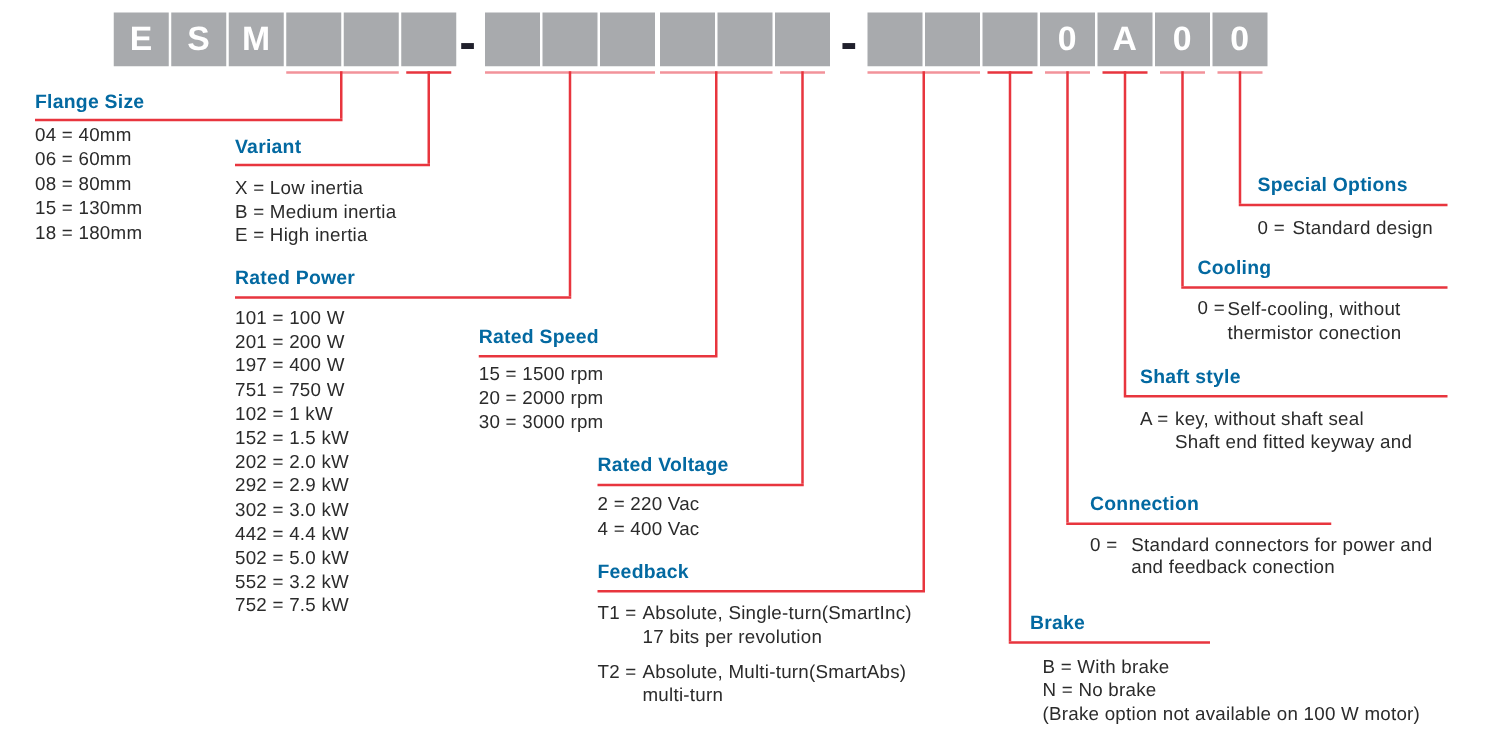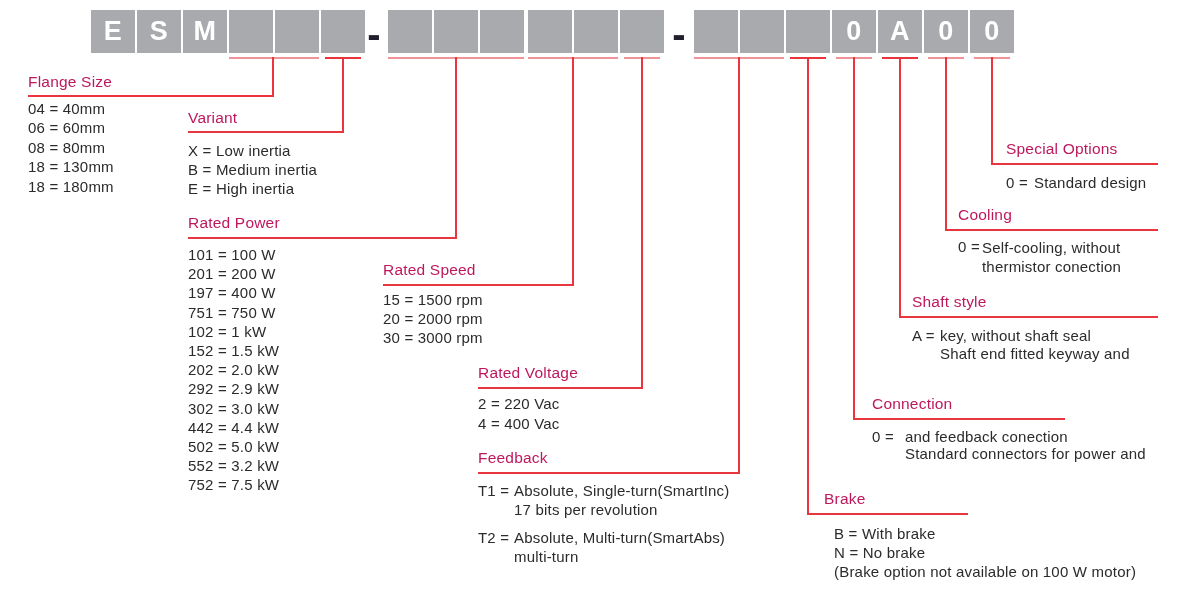--- a/index.html
+++ b/index.html
@@ -13,22 +13,22 @@
     display:flex;align-items:center;justify-content:center;letter-spacing:.5px;
   }
   .code-dash{
     position:absolute;top:13px;width:18px;height:43px;line-height:43px;
     text-align:center;font-weight:900;font-size:40px;color:#20202c;
   }
   .hl{position:absolute;height:2px;background:#e8353e;}
   .hl.light{background:#f2939a;}
   .vl{position:absolute;width:2px;background:#e8353e;}
   .title{
-    position:absolute;font-weight:normal;font-size:15.5px;letter-spacing:.2px;
-    white-space:nowrap;color:#be185d;
+    position:absolute;font-weight:bold;font-size:15.5px;letter-spacing:.2px;
+    white-space:nowrap;color:#0369a1;
   }
   .items{position:absolute;font-size:15px;letter-spacing:.2px;white-space:nowrap;}
   .items > div{line-height:19.4px;}
   .items.lh19 > div{line-height:19px;}
   .items.lh192 > div{line-height:19.2px;}
   .items.lh195 > div{line-height:19.5px;}
   .hang{position:absolute;display:flex;font-size:15px;letter-spacing:.2px;white-space:nowrap;}
   .hang .code{flex:none;}
   .hang .lines > div{line-height:18.5px;}
 </style>
@@ -93,21 +93,21 @@
   <div class="hl" style="left:853px;top:418px;width:212px"></div>
   <div class="hl" style="left:899px;top:316px;width:259px"></div>
   <div class="hl" style="left:945px;top:229px;width:213px"></div>
   <div class="hl" style="left:991px;top:163px;width:167px"></div>
 
   <div class="title" style="left:28px;top:73px">Flange Size</div>
   <div class="items" style="left:28px;top:99px">
     <div>04 = 40mm</div>
     <div>06 = 60mm</div>
     <div>08 = 80mm</div>
-    <div>18 = 130mm</div>
+    <div>15 = 130mm</div>
     <div>18 = 180mm</div>
   </div>
 
   <div class="title" style="left:188px;top:109px">Variant</div>
   <div class="items lh19" style="left:188px;top:141px">
     <div>X = Low inertia</div>
     <div>B = Medium inertia</div>
     <div>E = High inertia</div>
   </div>
 
@@ -161,22 +161,22 @@
   <div class="items lh19" style="left:834px;top:524px">
     <div>B = With brake</div>
     <div>N = No brake</div>
     <div>(Brake option not available on 100 W motor)</div>
   </div>
 
   <div class="title" style="left:872px;top:395px">Connection</div>
   <div class="hang" style="left:872px;top:428px">
     <span class="code" style="width:33px">0 =</span>
     <span class="lines">
+      <div style="line-height:17px">Standard connectors for power and</div>
       <div style="line-height:17px">and feedback conection</div>
-      <div style="line-height:17px">Standard connectors for power and</div>
     </span>
   </div>
 
   <div class="title" style="left:912px;top:293px">Shaft style</div>
   <div class="hang" style="left:912px;top:327px">
     <span class="code" style="width:28px">A =</span>
     <span class="lines">
       <div style="line-height:17.5px">key, without shaft seal</div>
       <div style="line-height:17.5px">Shaft end fitted keyway and</div>
     </span>

